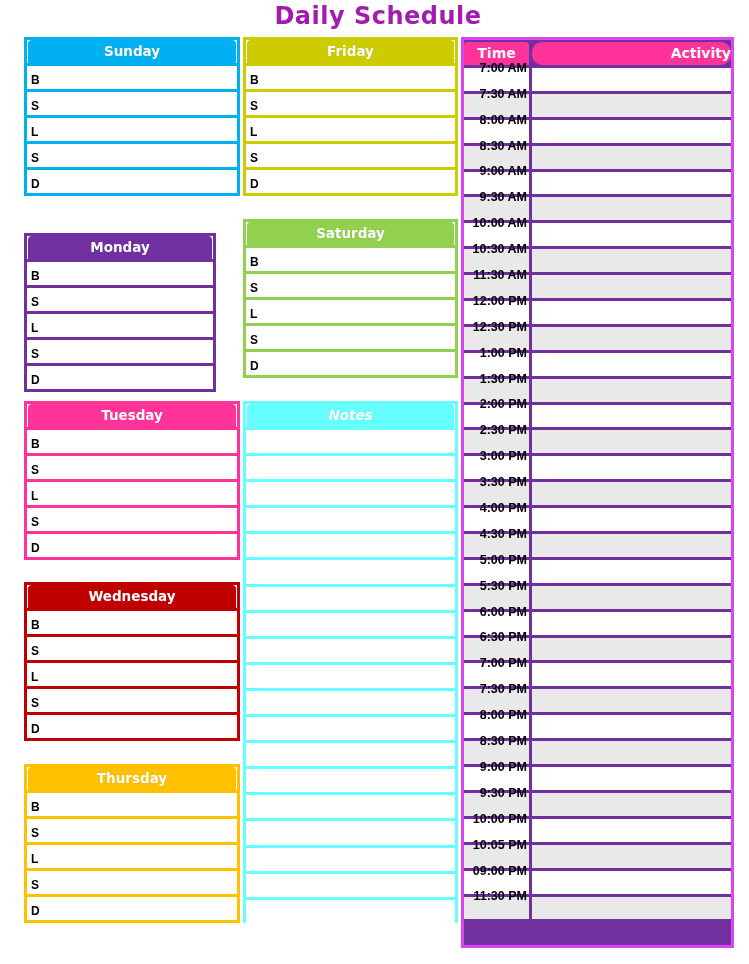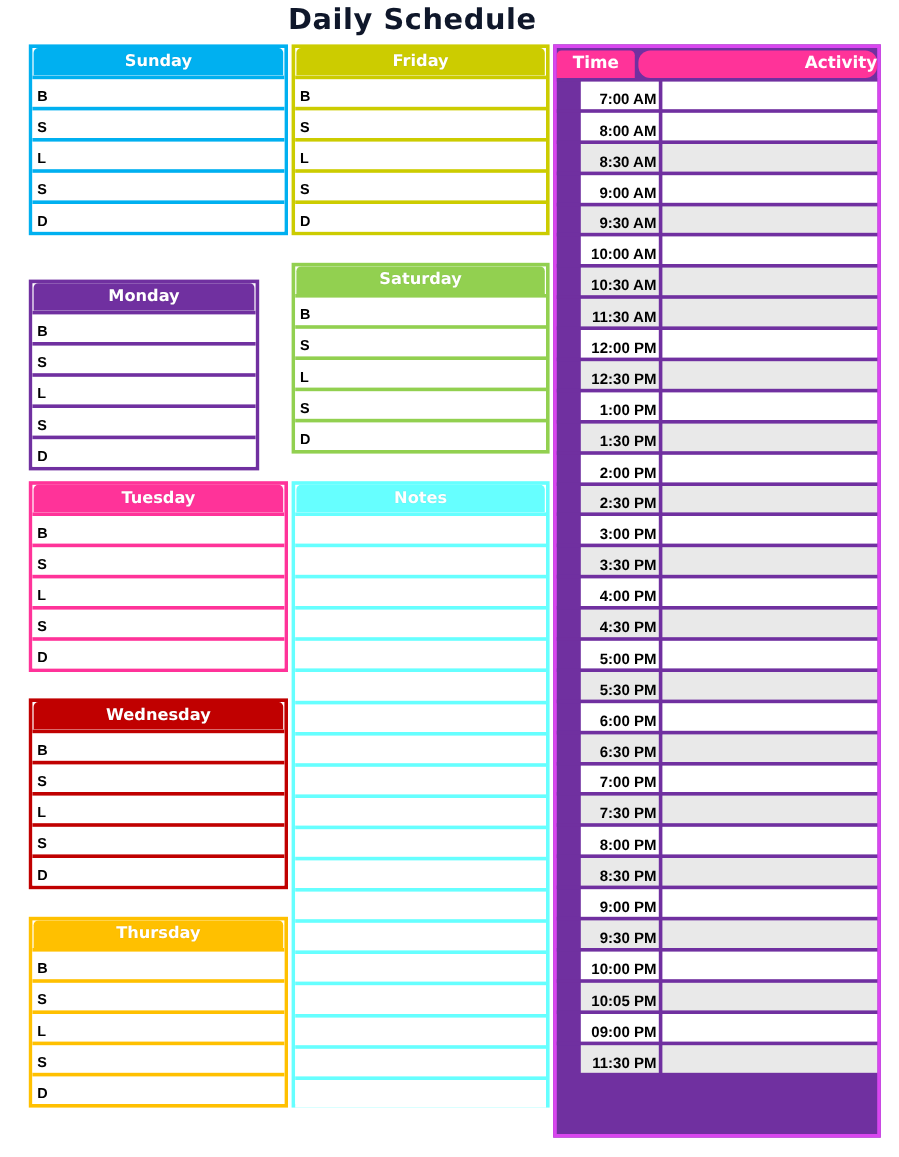--- a/index.html
+++ b/index.html
@@ -1,21 +1,21 @@
 <!DOCTYPE html>
 <html><head>
 <meta charset="utf-8">
 <style>
   * { box-sizing: border-box; margin: 0; padding: 0; }
   html, body { width: 749px; height: 964px; background: #ffffff; overflow: hidden; }
   body { position: relative; font-family: "DejaVu Sans", sans-serif; }
 
   .page-title {
     position: absolute; left: 240px; top: 2px; width: 276px; height: 32px;
-    font-size: 24px; font-weight: bold; color: #0f172a;
+    text-align: center; font-size: 24px; font-weight: bold; color: #a21caf;
     font-family: "DejaVu Sans", sans-serif; letter-spacing: 0.5px;
   }
 
   .box {
     position: absolute; border: 3px solid; background: #fff;
   }
   .box .hdr {
     height: 23px; margin: 0 1px; border-top-left-radius: 4px; border-top-right-radius: 4px;
     color: #fff; font-weight: bold; font-size: 13.5px; text-align: center; line-height: 23px;
     font-family: "DejaVu Sans", sans-serif;
@@ -42,22 +42,21 @@
   }
   .tg-head .h-act {
     flex: 1; margin-left: 3px; background: #ff3399; color: #fff; font-weight: bold; font-size: 14px;
     text-align: right; border-top-left-radius: 4px; border-top-right-radius: 4px;
     margin-top: 2px; height: 23px; line-height: 23px; border-radius: 10px;
   }
   .tg-row { display: flex; height: 25.9px; border-top: 3px solid #7030a0; }
   .tg-row .t {
     width: 65px; font-family: "Liberation Sans", sans-serif; font-weight: bold; font-size: 12.5px;
     text-align: right; padding-right: 2px; color: #000; display: flex; align-items: flex-end; justify-content: flex-end;
-    padding-bottom: 1px;
-    margin-left: 20px;
+    padding-bottom: 16px;
   }
   .tg-row .a { flex: 1; margin-left: 3px; }
   .tg-row.even .t, .tg-row.even .a { background: #ffffff; }
   .tg-row.odd .t, .tg-row.odd .a { background: #e9e9e9; }
 </style>
 </head>
 <body>
 
 <div class="page-title">Daily Schedule</div>
 
@@ -182,21 +181,21 @@
     </div>
     <div class="row" style="border-top-color: rgb(255, 192, 0);">
       <span class="lbl">S</span>
     </div>
     <div class="row" style="border-top-color: rgb(255, 192, 0);">
       <span class="lbl">D</span>
     </div>
   </div>
 
 <div class="box" id="notes-box" style="left: 243px; top: 401px; width: 215px; height: 522px; border-color: rgb(102, 255, 255);">
-  <div class="hdr" style="background: rgb(102, 255, 255);">Notes</div>
+  <div class="hdr" style="background: rgb(102, 255, 255); font-style: italic;">Notes</div>
   <div id="notes-rows">
       <div class="row" style="border-top-color: rgb(102, 255, 255); height: 26.1px;"></div>
       <div class="row" style="border-top-color: rgb(102, 255, 255); height: 26.1px;"></div>
       <div class="row" style="border-top-color: rgb(102, 255, 255); height: 26.1px;"></div>
       <div class="row" style="border-top-color: rgb(102, 255, 255); height: 26.1px;"></div>
       <div class="row" style="border-top-color: rgb(102, 255, 255); height: 26.1px;"></div>
       <div class="row" style="border-top-color: rgb(102, 255, 255); height: 26.1px;"></div>
       <div class="row" style="border-top-color: rgb(102, 255, 255); height: 26.1px;"></div>
       <div class="row" style="border-top-color: rgb(102, 255, 255); height: 26.1px;"></div>
       <div class="row" style="border-top-color: rgb(102, 255, 255); height: 26.1px;"></div>
@@ -216,20 +215,24 @@
 <div class="time-grid">
   <div class="tg-head">
     <div class="h-time">Time</div>
     <div class="h-act">Activity</div>
   </div>
   <div id="tg-rows">
       <div class="tg-row even">
         <div class="t">7:00 AM</div>
         <div class="a"></div>
       </div>
+      <div class="tg-row odd">
+        <div class="t">7:30 AM</div>
+        <div class="a"></div>
+      </div>
       <div class="tg-row even">
         <div class="t">8:00 AM</div>
         <div class="a"></div>
       </div>
       <div class="tg-row odd">
         <div class="t">8:30 AM</div>
         <div class="a"></div>
       </div>
       <div class="tg-row even">
         <div class="t">9:00 AM</div>

